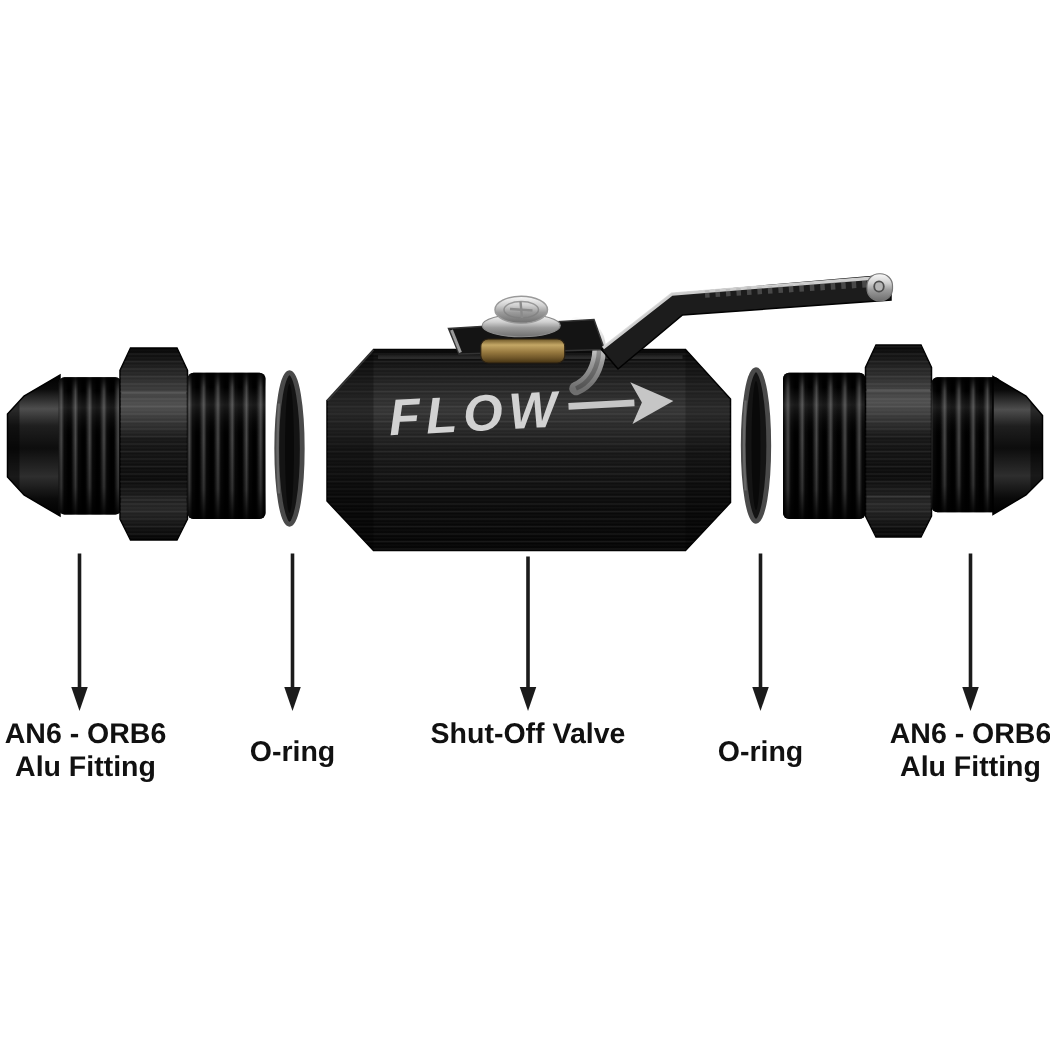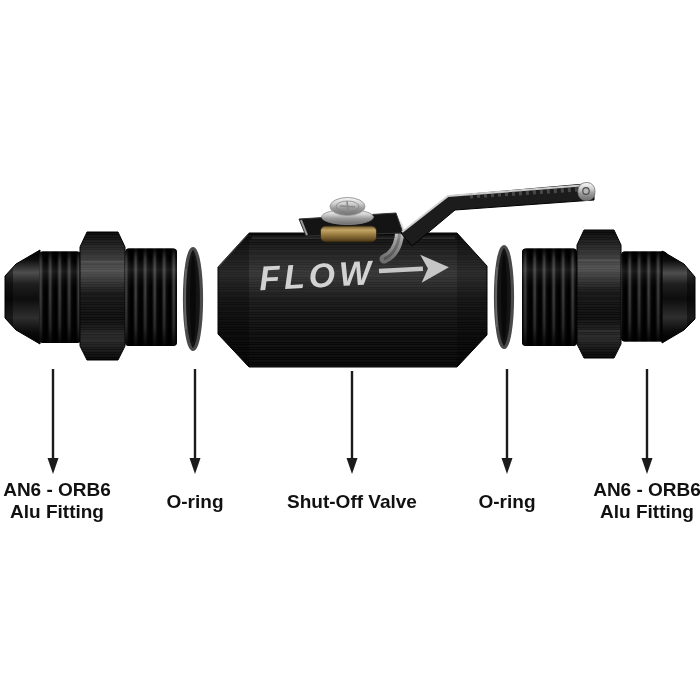--- a/index.html
+++ b/index.html
@@ -17,21 +17,21 @@
     font-weight:bold;
     font-size:19px;
     line-height:22px;
     color:#111111;
     text-align:center;
     white-space:nowrap;
   }
   .label span{display:block;}
   #lbl-fitting-left {left:-8px; top:479px; width:130px;}
   #lbl-oring-left   {left:145px; top:491px; width:100px;}
-  #lbl-valve        {left:262px; top:491px; width:180px;}
+  #lbl-valve        {left:262px; top:479px; width:180px;}
   #lbl-oring-right  {left:457px; top:491px; width:100px;}
   #lbl-fitting-right{left:582px; top:479px; width:130px;}
 </style>
 </head>
 <body>
 
 <div id="stage">
 
   <svg id="drawing" width="700" height="700" viewBox="0 0 700 700" xmlns="http://www.w3.org/2000/svg">
     <defs>

